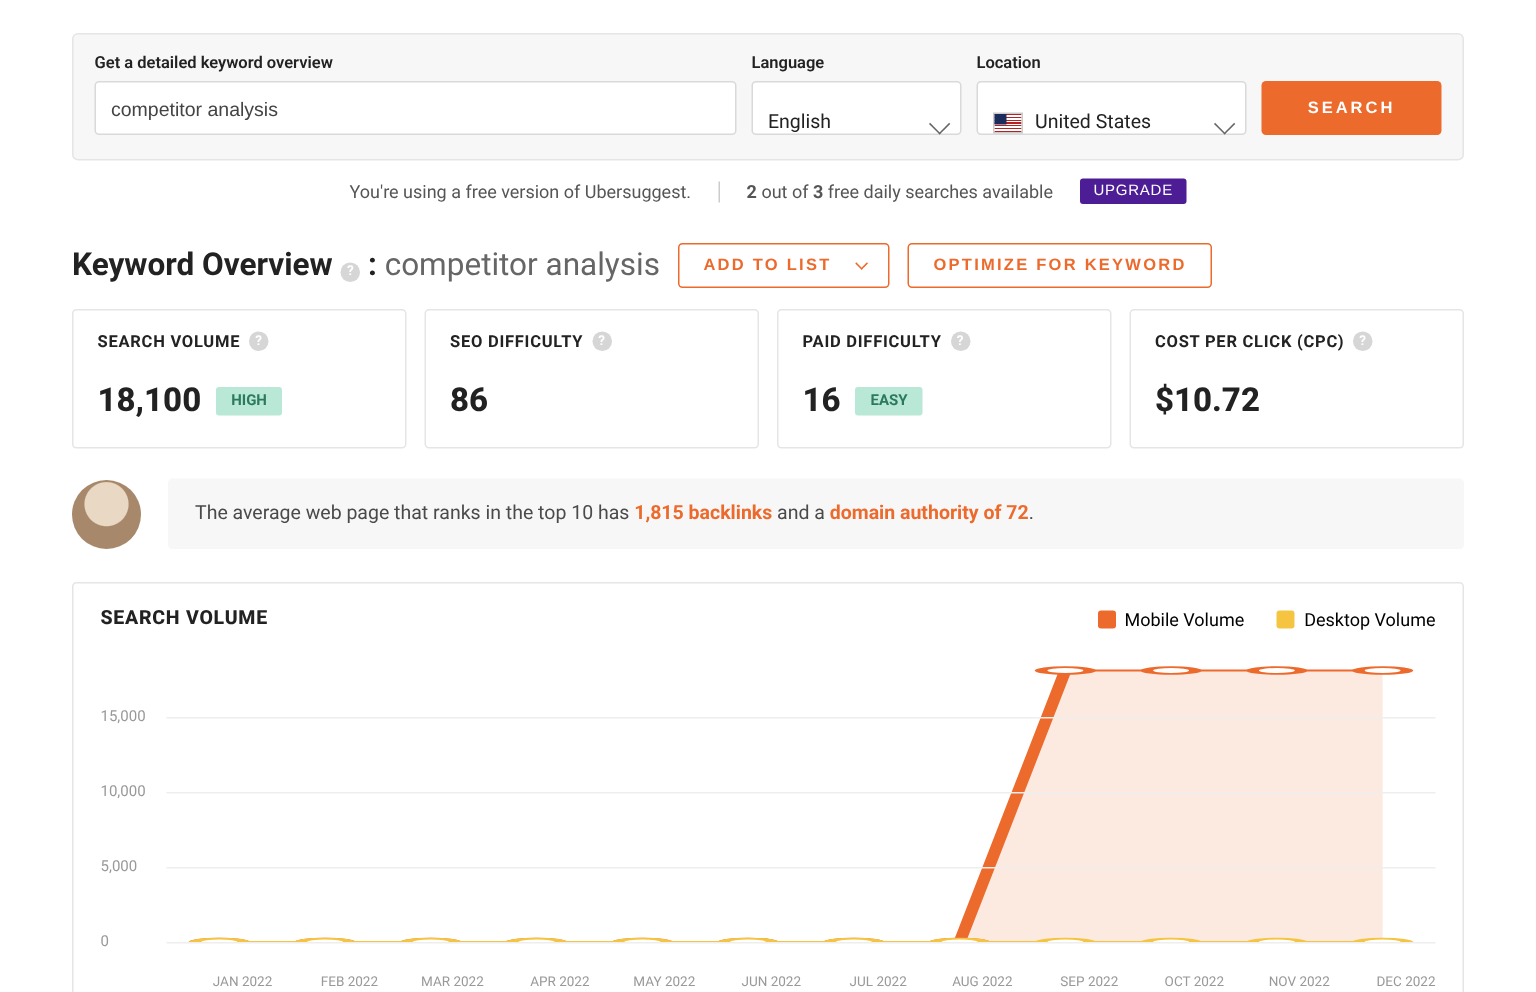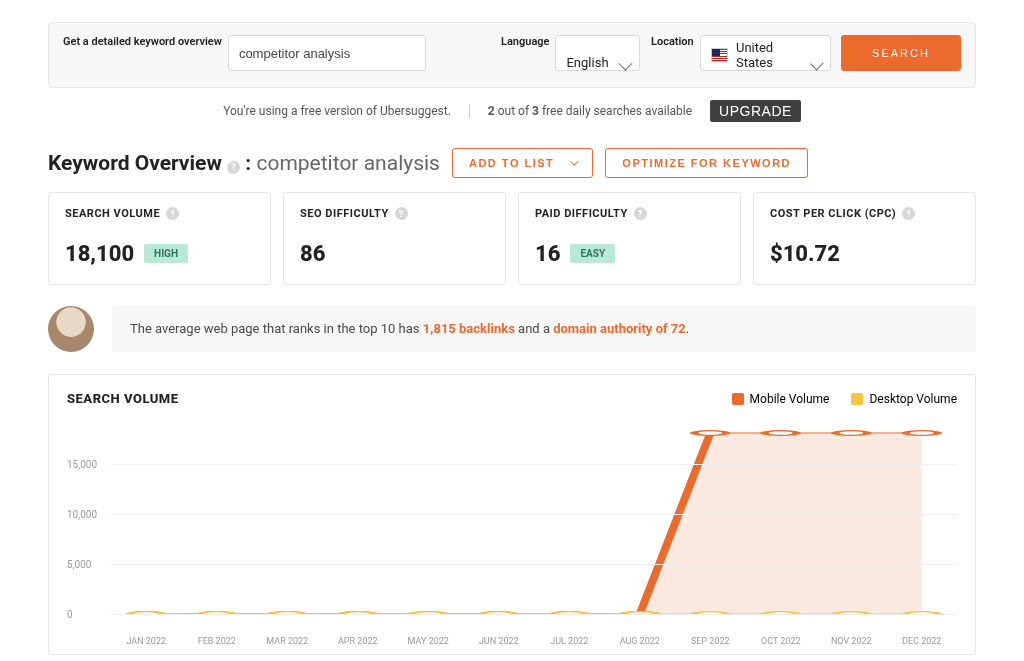--- a/index.html
+++ b/index.html
@@ -1,26 +1,26 @@
 <!DOCTYPE html>
 <html><head>
 <meta charset="utf-8">
 <style>
 *{box-sizing:border-box;margin:0;padding:0}
 body{font-family:-apple-system,BlinkMacSystemFont,"Segoe UI",Roboto,Helvetica,Arial,sans-serif;background:#fff;color:#222;width:1024px}
 .search-bar{background:#f7f7f7;border:1px solid #e5e5e5;border-radius:4px;margin:22px 48px 0;padding:12px 14px 16px;display:flex;gap:10px;align-items:flex-end}
-.field{display:flex;flex-direction:row;gap:6px}
+.field{display:flex;flex-direction:column;gap:6px}
 .field-label{font-size:11px;font-weight:600;color:#222}
 .text-input{height:36px;border:1px solid #d9d9d9;border-radius:3px;background:#fff;padding:0 10px;font-size:13px;color:#444}
 .select{height:36px;border:1px solid #d9d9d9;border-radius:3px;background:#fff;padding:0 10px;font-size:13px;display:flex;align-items:flex-end;justify-content:space-between;gap:10px;cursor:pointer}
 .chev{width:10px;height:10px;border-right:1.5px solid #666;border-bottom:1.5px solid #666;transform:rotate(45deg) translateY(-2px)}
-.search-btn{height:36px;background:#ed6a2d;color:#fff;border:0;border-radius:3px;font-weight:400;letter-spacing:2px;font-size:11px;cursor:pointer}
+.search-btn{height:36px;background:#ed6a2d;color:#fff;border:0;border-radius:3px;font-weight:700;letter-spacing:2px;font-size:11px;cursor:pointer}
 .notice-bar{display:flex;align-items:center;justify-content:center;gap:18px;padding:12px 8px;font-size:12px;color:#555}
 .vbar{width:1px;height:14px;background:#ccc}
-.upgrade-btn{background:#404040;color:#fff;border:0;border-radius:2px;font-size:14px;padding:3px 9px;letter-spacing:.5px;cursor:pointer}
+.upgrade-btn{background:#4c1d95;color:#fff;border:0;border-radius:2px;font-size:10px;padding:3px 9px;letter-spacing:.5px;cursor:pointer}
 .main{padding:14px 48px 34px}
 .title-row{display:flex;align-items:center;gap:12px;margin-bottom:14px}
 .title-row h1{font-size:21px;font-weight:700}
 .kw{font-weight:400;color:#666}
 .ghost-btn{border:1px solid #ed6a2d;color:#ed6a2d;background:#fff;border-radius:3px;padding:8px 16px;font-size:11px;letter-spacing:1.5px;font-weight:700;cursor:pointer;display:inline-flex;gap:16px;align-items:center}
 .chev-sm{width:6px;height:6px;border-right:1.5px solid #ed6a2d;border-bottom:1.5px solid #ed6a2d;transform:rotate(45deg) translateY(-2px)}
 .cards{display:flex;gap:12px;margin-bottom:20px}
 .card{flex:1;border:1px solid #e5e5e5;border-radius:3px;padding:14px 16px 18px}
 .card-lbl{font-size:11px;font-weight:700;letter-spacing:.5px;color:#222;display:flex;align-items:center;gap:6px}
 .qmark{width:13px;height:13px;border-radius:50%;background:#d6d6d6;color:#fff;font-size:9px;display:inline-flex;align-items:center;justify-content:center}
@@ -33,21 +33,21 @@
 .chart-box{border:1px solid #e5e5e5;border-radius:3px;padding:16px 18px 8px}
 .chart-hdr{display:flex;justify-content:space-between;align-items:center;margin-bottom:8px}
 .chart-hdr h2{font-size:13px;font-weight:800;letter-spacing:.5px}
 .legend{display:flex;gap:22px;font-size:12px;color:#000000}
 .legend span{display:flex;align-items:center;gap:6px}
 .sw{width:12px;height:12px;border-radius:2px}
 .chart-area{position:relative;height:220px;padding-left:44px}
 .ylab{position:absolute;left:0;font-size:10px;color:#999;transform:translateY(-50%)}
 .gridline{position:absolute;left:44px;right:0;height:1px;background:#eee}
 .xrow{display:flex;justify-content:space-between;padding-left:44px;margin-top:2px}
-.xlab{font-size:9px;color:#999;flex:1;text-align:center}
+.xlab{font-size:9px;color:#999;flex:1;text-align:right}
 svg.plot{position:absolute;left:44px;top:0;right:0;height:200px;width:calc(100% - 44px)}
 .flag{width:20px;height:14px;background:linear-gradient(180deg,#b22222 0 7.7%,#fff 7.7% 15.4%,#b22222 15.4% 23.1%,#fff 23.1% 30.8%,#b22222 30.8% 38.5%,#fff 38.5% 46.2%,#b22222 46.2% 53.9%,#fff 53.9% 61.6%,#b22222 61.6% 69.3%,#fff 69.3% 77%,#b22222 77% 84.7%,#fff 84.7% 92.4%,#b22222 92.4% 100%);position:relative;border:1px solid #ccc}
 .flag::before{content:"";position:absolute;left:0;top:0;width:8px;height:7px;background:#1a2b5c}
 </style>
 </head>
 <body>
 
 <div class="search-bar">
   <div class="field" style="flex:1">
     <label class="field-label">Get a detailed keyword overview</label>

